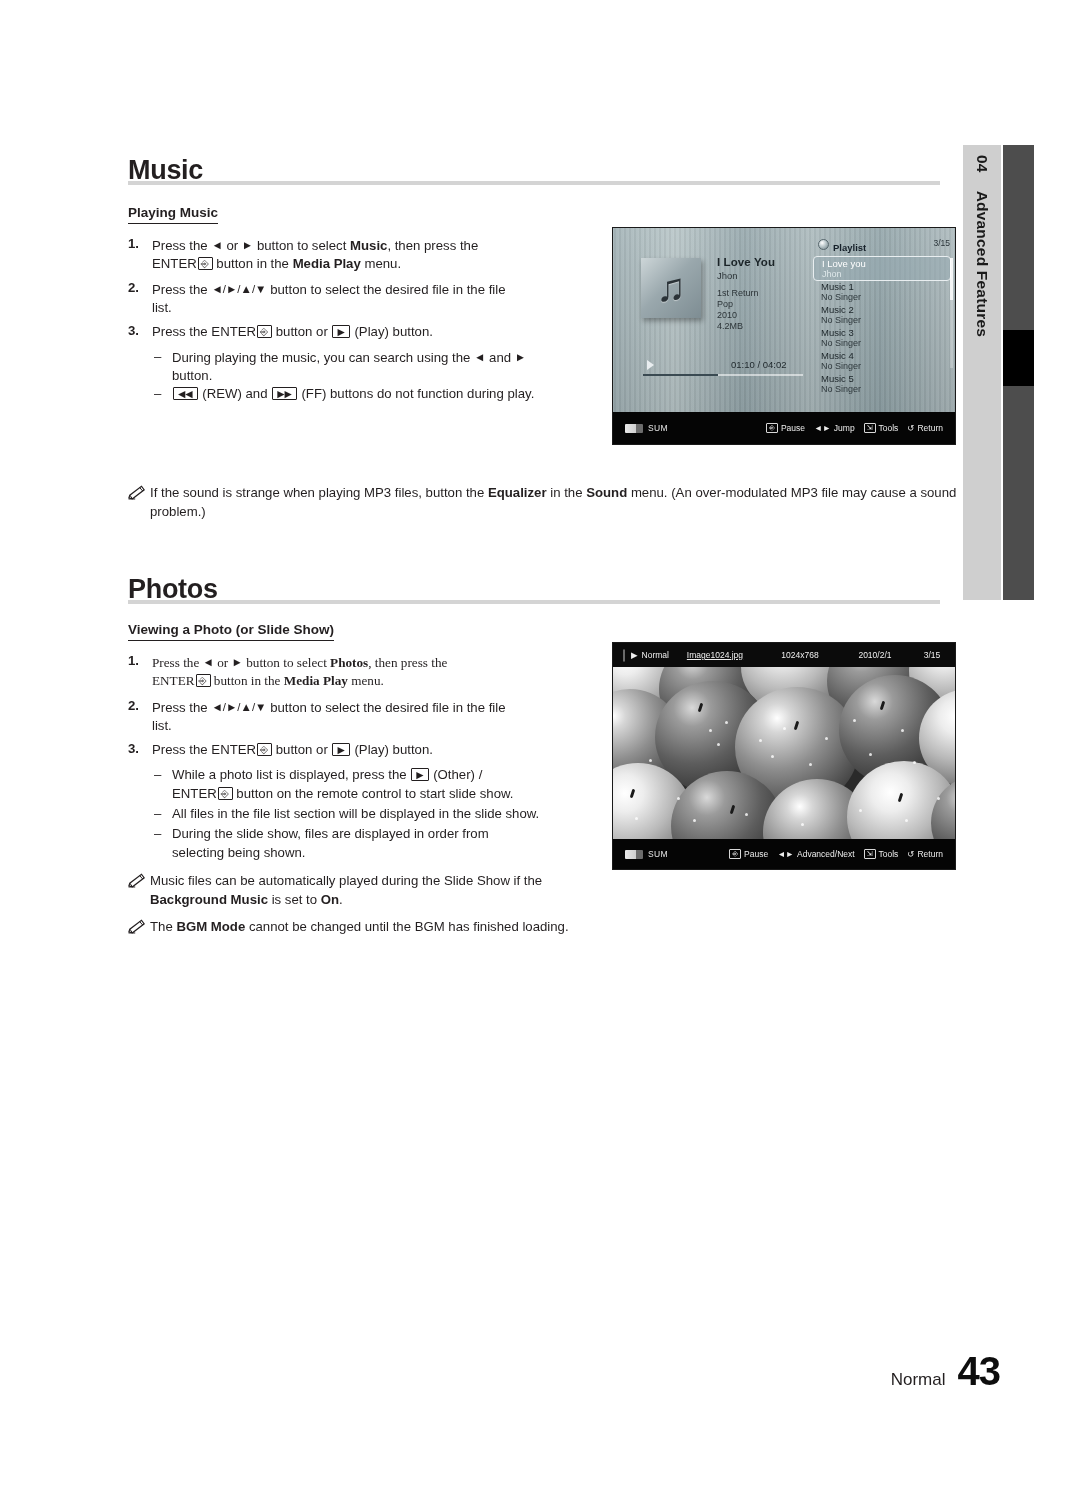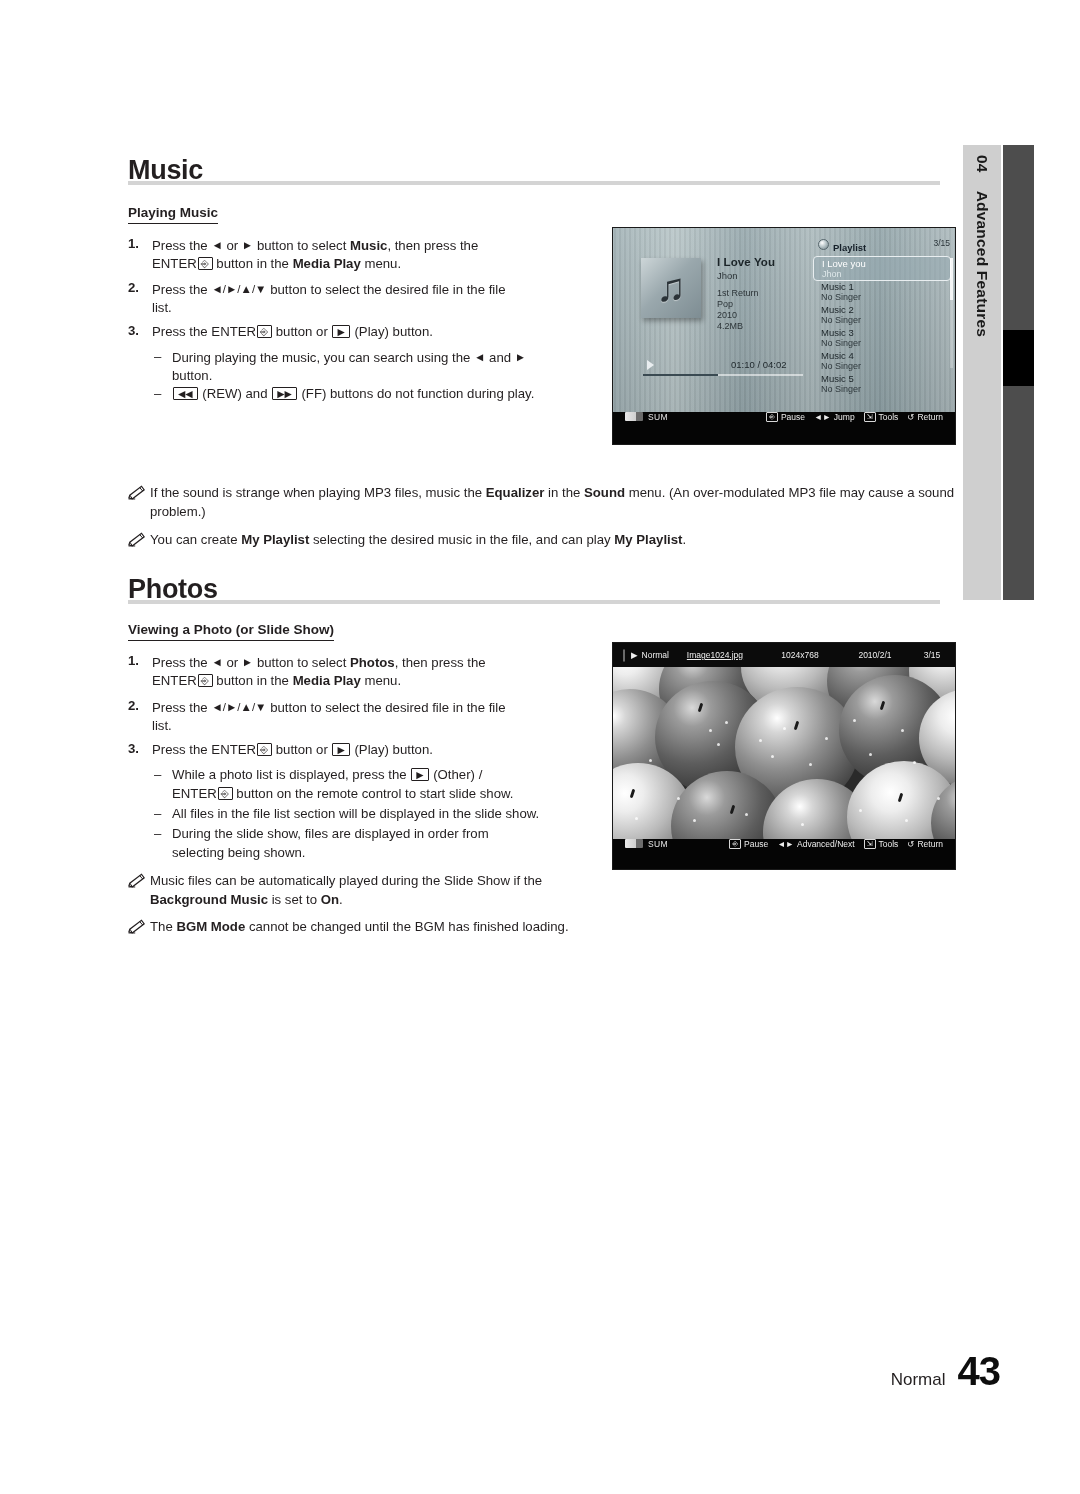--- a/index.html
+++ b/index.html
@@ -100,21 +100,21 @@
   .pl-item .s { position:absolute; left:8px; top:11px; font-size:9px; color:#2e383c; }
   .pl-item.sel { background:rgba(150,170,176,0.55); border:1px solid #e9eef0; border-radius:4px;
      height:25px; }
   .pl-item.sel .t { color:#ffffff; top:1px; }
   .pl-item.sel .s { color:#dfe8ea; top:12px; }
   .pl-scroll { position:absolute; right:2px; top:30px; width:3px; height:110px; background:rgba(255,255,255,0.28); }
   .pl-scroll > i { display:block; width:100%; height:38%; background:rgba(255,255,255,0.82); }
 
   
   .tvbar { position:absolute; left:0; right:0; bottom:0; height:32px; background:#050505;
-     display:flex; align-items:flex-start; }
+     display:flex; align-items:center; }
   .usb-ico { margin-left:12px; width:18px; height:9px; border-radius:1px;
      background:linear-gradient(90deg,#e9e9e9 0%, #cfcfcf 62%, #6c6c6c 63%, #6c6c6c 100%); }
   .usb-txt { margin-left:5px; font-size:8.5px; color:#e8e8e8; letter-spacing:0.4px; }
   .bar-actions { margin-left:auto; margin-right:12px; display:flex; align-items:center; gap:9px;
      font-size:8.5px; color:#ececec; }
   .bar-actions .g { display:inline-flex; align-items:center; gap:3px; }
   .mini-key { display:inline-block; border:1px solid #d8d8d8; border-radius:1px;
      font-size:7px; line-height:8px; padding:0 2px; color:#f2f2f2; }
 
   
@@ -188,32 +188,23 @@
   </div>
 
 
   <div class="note wide" style="top:484px;">
     <svg class="pencil" viewBox="0 0 20 16">
       <path d="M1 14 L5 15 L18 5 L15 1 L2 11 Z" fill="#fff" stroke="#231f20" stroke-width="1.3"></path>
       <path d="M2 11 L5 15" stroke="#231f20" stroke-width="1.1"></path>
       <path d="M13 2.6 L16.4 6.4" stroke="#231f20" stroke-width="1.1"></path>
       <path d="M0.6 15.2 L8 15.2" stroke="#231f20" stroke-width="1.1"></path>
     </svg>
-    <span>If the sound is strange when playing MP3 files, music the </span><span class="b">Equalizer</span><span> in the </span><span class="b">Sound</span><span> menu. (An over-modulated MP3 file may cause a sound problem.)</span>
-  </div>
-
-  <div class="note wide" style="top:531px;">
-    <svg class="pencil" viewBox="0 0 20 16">
-      <path d="M1 14 L5 15 L18 5 L15 1 L2 11 Z" fill="#fff" stroke="#231f20" stroke-width="1.3"></path>
-      <path d="M2 11 L5 15" stroke="#231f20" stroke-width="1.1"></path>
-      <path d="M13 2.6 L16.4 6.4" stroke="#231f20" stroke-width="1.1"></path>
-      <path d="M0.6 15.2 L8 15.2" stroke="#231f20" stroke-width="1.1"></path>
-    </svg>
-    <span>You can create </span><span class="b">My Playlist</span><span> selecting the desired music in the file, and can play </span><span class="b">My Playlist</span><span>.</span>
-  </div>
+    <span>If the sound is strange when playing MP3 files, button the </span><span class="b">Equalizer</span><span> in the </span><span class="b">Sound</span><span> menu. (An over-modulated MP3 file may cause a sound problem.)</span>
+  </div>
+
 
   <div class="shot music-shot">
     <div class="music-body">
 
       <div class="album-art">
         <span class="note-glyph">♫</span>
       </div>
 
       <div class="song-title">I Love You</div>
       <div class="song-artist">Jhon</div>
@@ -291,21 +282,21 @@
         </span>
       </span>
     </div>
   </div>
 
   <div class="h1" style="top:574px;">Photos</div>
   <div class="hrule" style="top:600px;"></div>
   <div class="h2" style="top:622px;">Viewing a Photo (or Slide Show)</div>
 
   <div class="num" style="top:653px;">1.</div>
-  <div class="item" style="top:653px;">
+  <div class="item" style="top:653px;font-family:Liberation Serif, serif;">
     <span>Press the </span><span class="arrow">◄</span><span> or </span><span class="arrow">►</span><span> button to select </span><span class="b">Photos</span><span>, then press the</span><br>
     <span>ENTER</span><span class="enterkey">⎆</span><span> button in the </span><span class="b">Media Play</span><span> menu.</span>
   </div>
 
   <div class="num" style="top:698px;">2.</div>
   <div class="item" style="top:698px;">
     <span>Press the </span><span class="arrow">◄/►/▲/▼</span><span> button to select the desired file in the file</span><br>
     <span>list.</span>
   </div>
 

